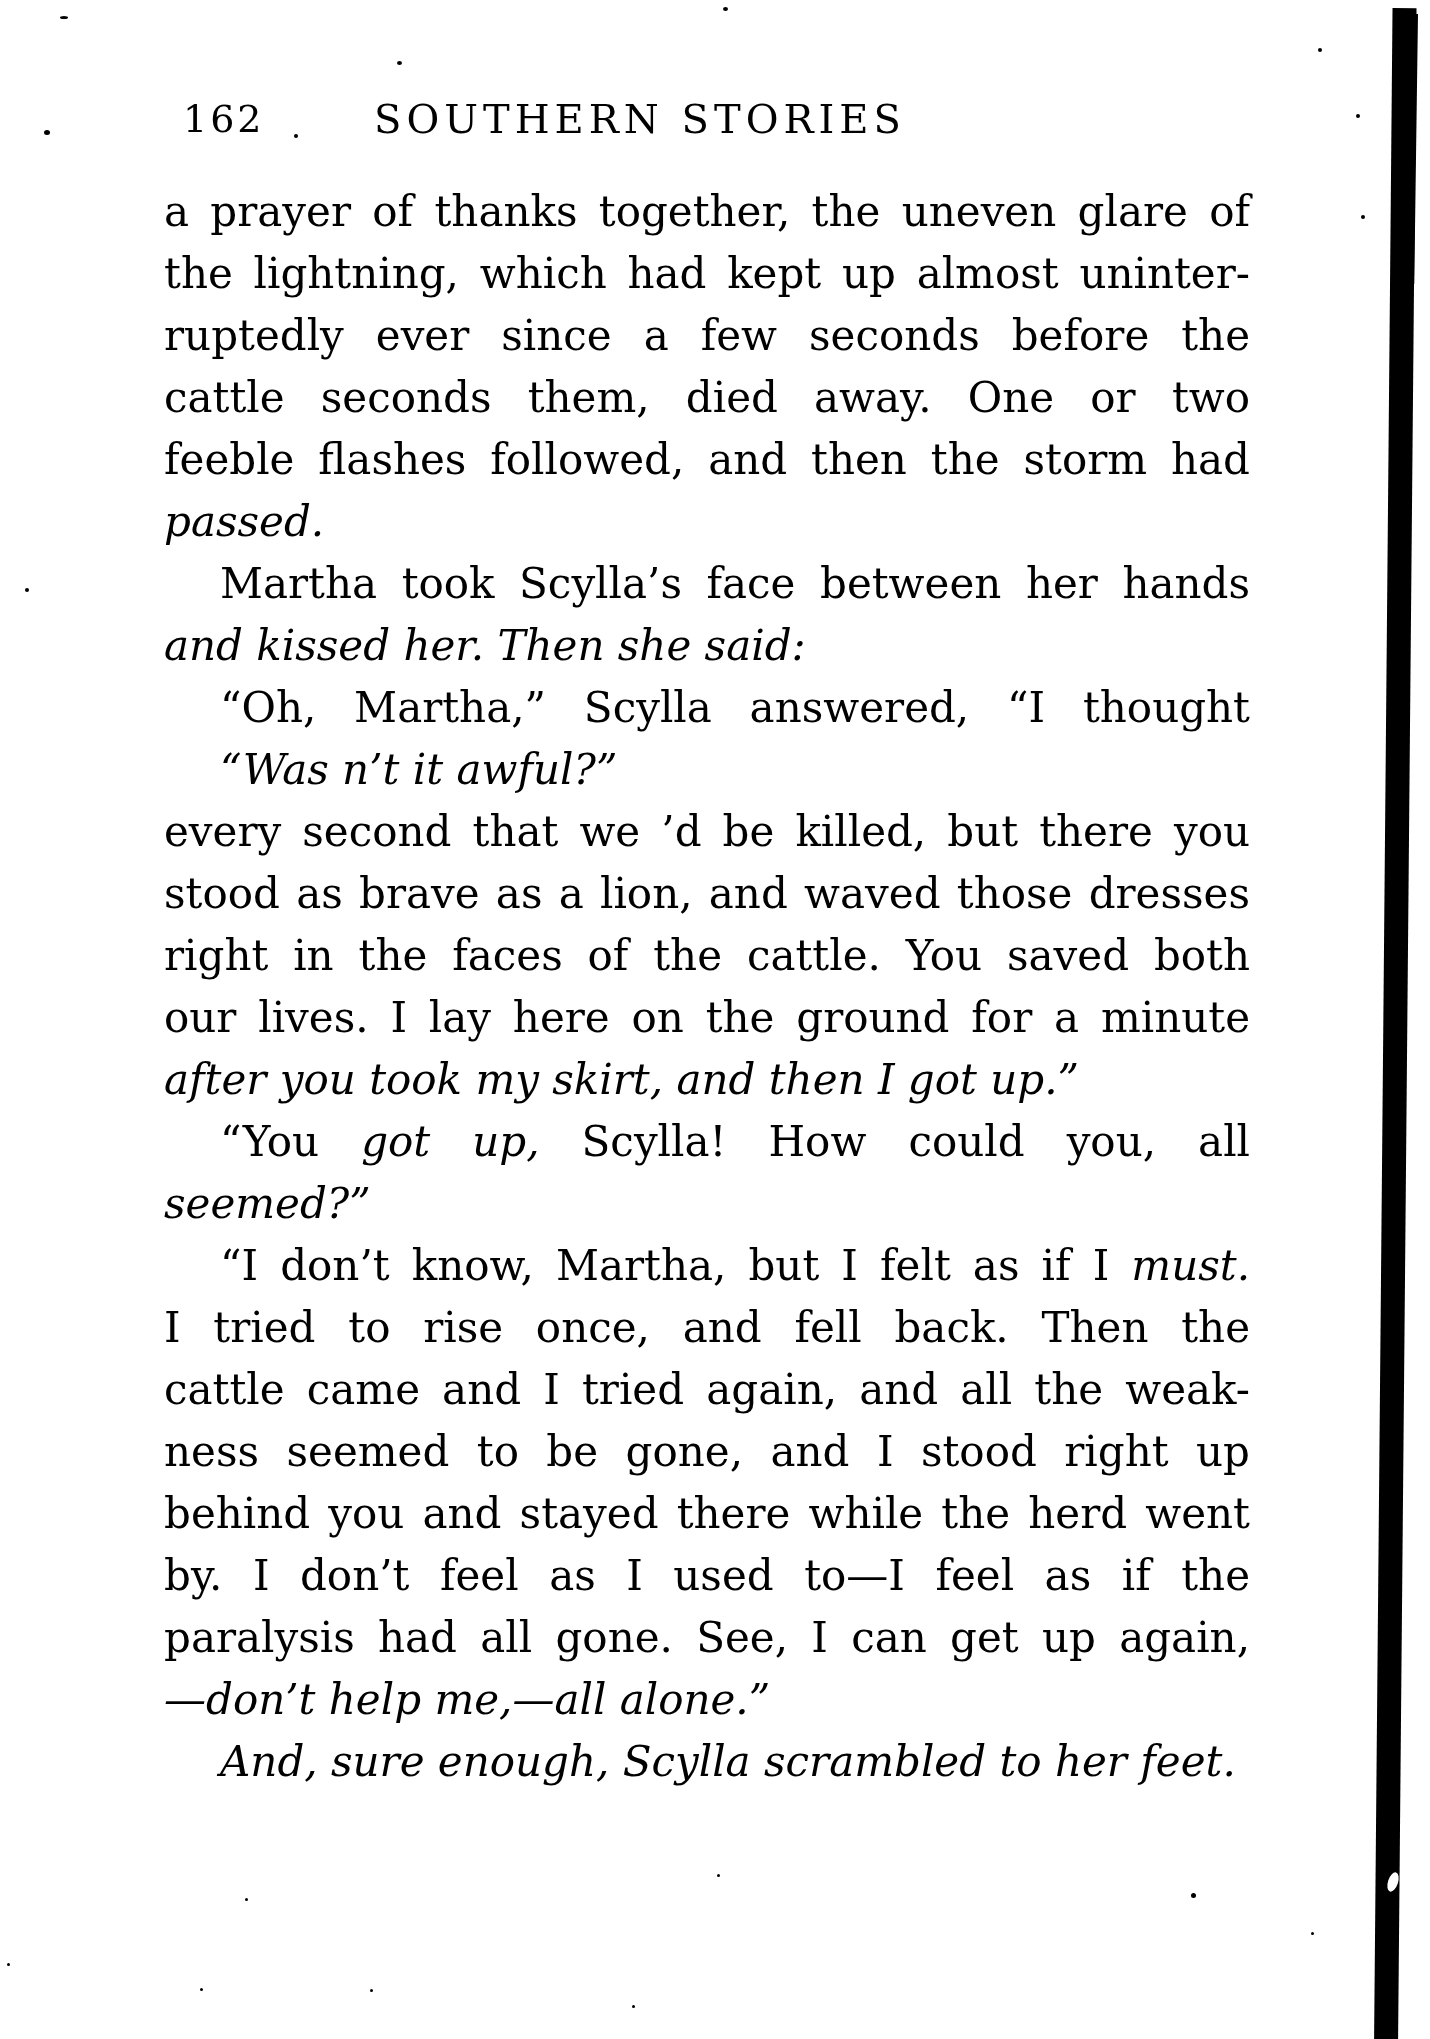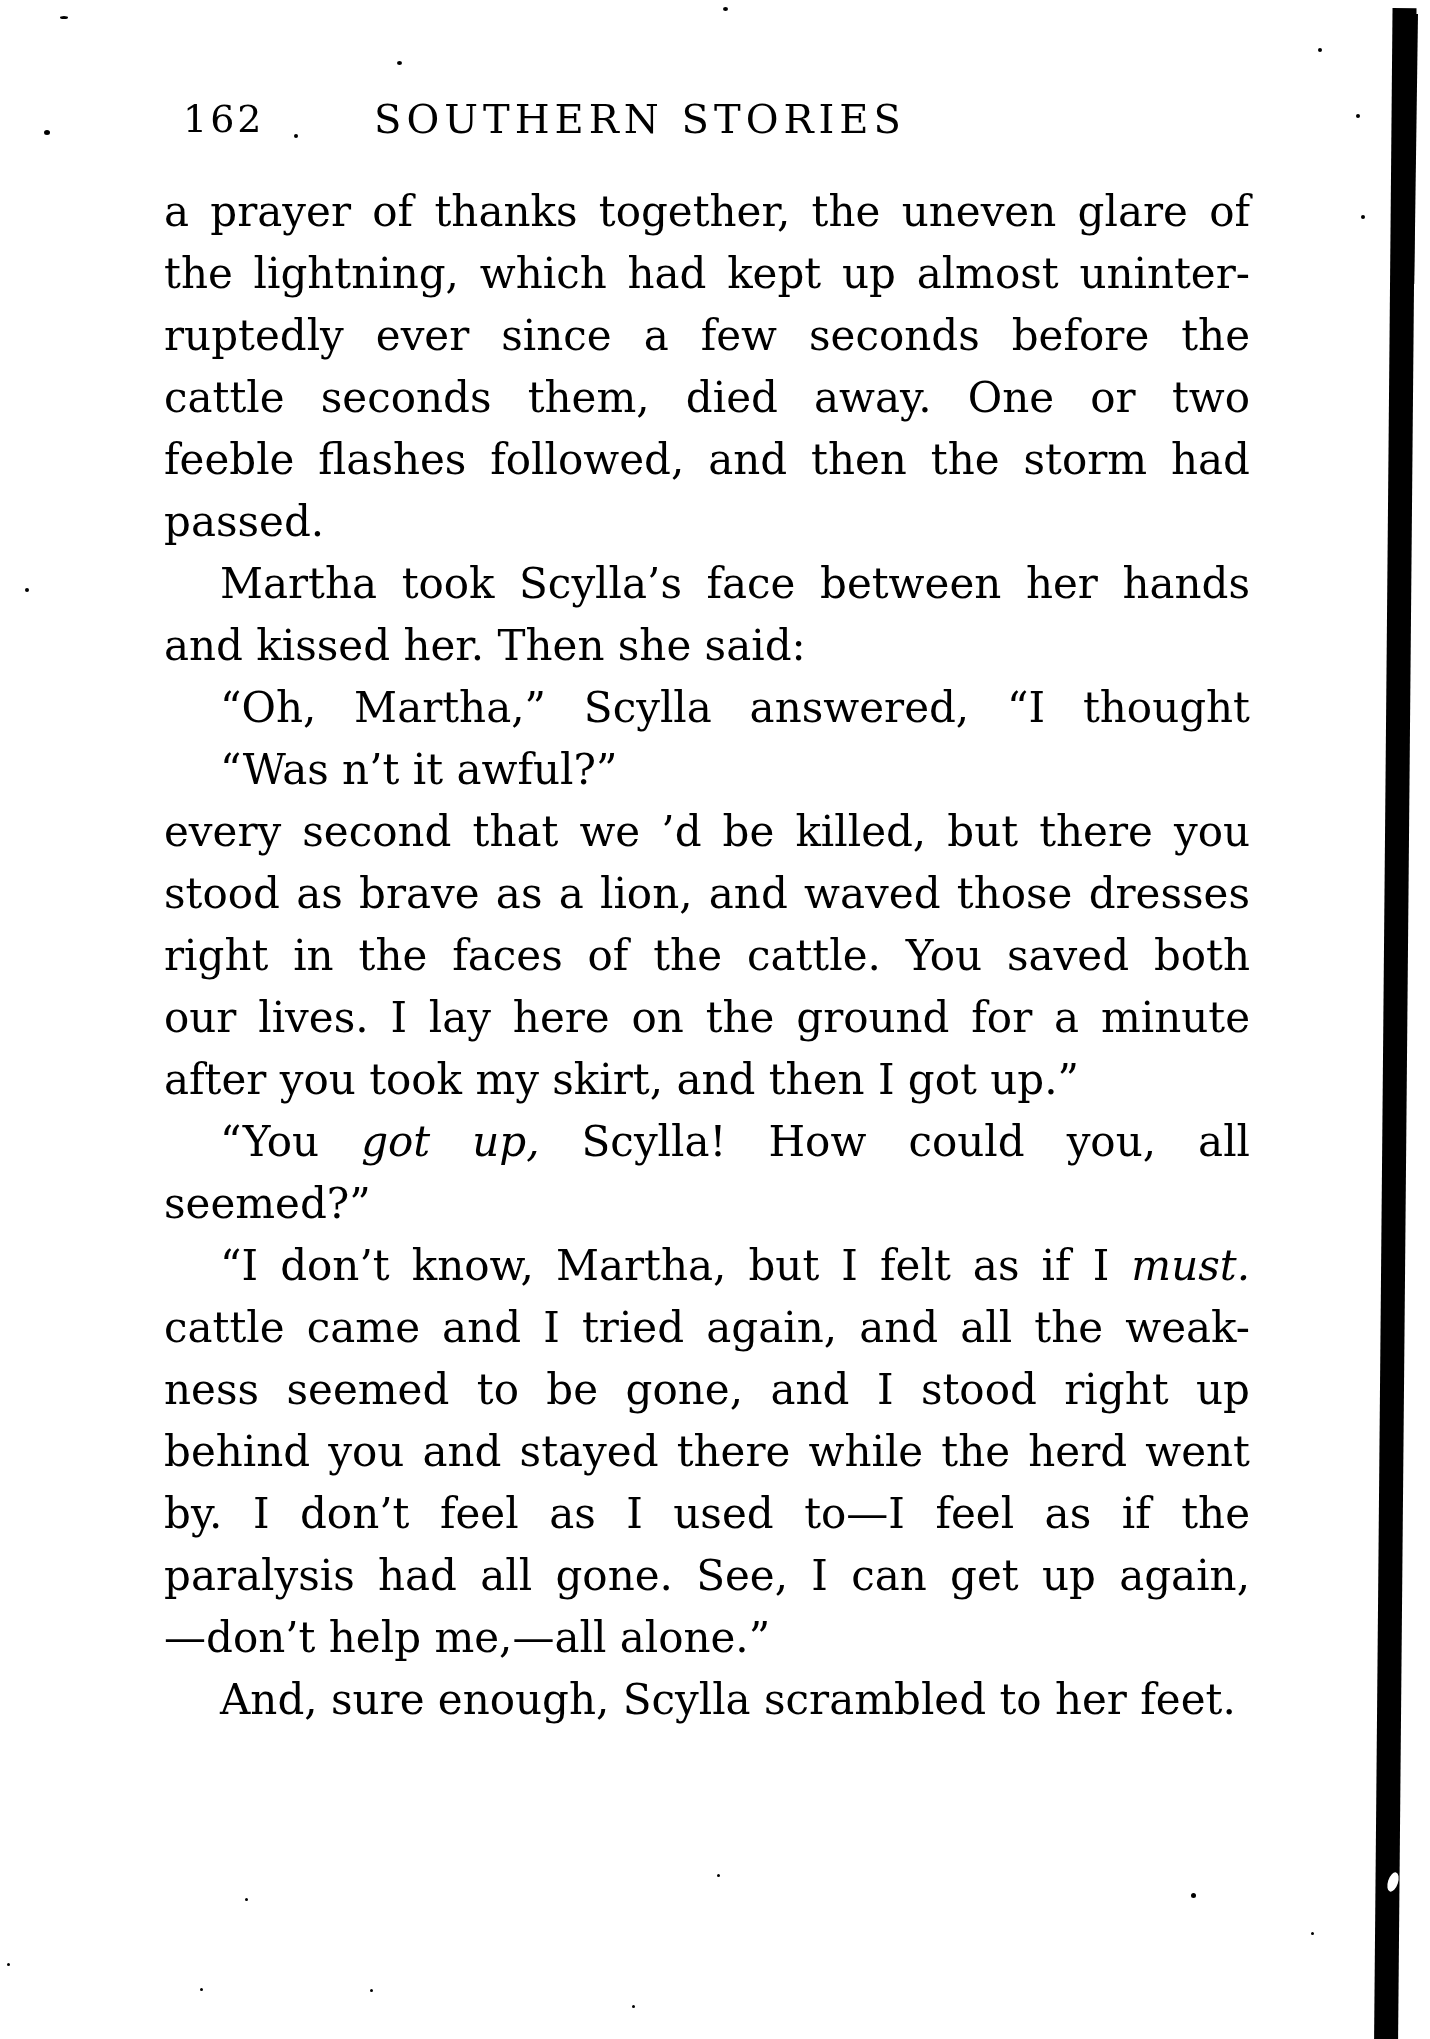--- a/index.html
+++ b/index.html
@@ -35,21 +35,21 @@
     width: 1086px;
   }
   .text-line {
     height: 62px;
     line-height: 62px;
     font-size: 42px;
     text-align: justify;
     text-align-last: justify;
     overflow: visible;
   }
-  .text-line.noj { text-align-last: left; }
+  .text-line.noj { text-align-last: left; font-style: italic; }
   .text-line.ind { padding-left: 56px; }
   .seg-italic { font-style: italic; }
   .scan-band {
     position: absolute;
     left: 1374px; top: 8px;
     width: 24px; height: 2041px;
     background: #000000;
     transform: rotate(0.52deg);
     transform-origin: 0 100%;
   }
@@ -96,20 +96,21 @@
       <div class="text-line ind"><span class="seg">“Oh, Martha,” Scylla answered, “I thought</span></div>
       <div class="text-line noj ind"><span class="seg">“Was n’t it awful?”</span></div>
       <div class="text-line"><span class="seg">every second that we ’d be killed, but there you</span></div>
       <div class="text-line"><span class="seg">stood as brave as a lion, and waved those dresses</span></div>
       <div class="text-line"><span class="seg">right in the faces of the cattle. You saved both</span></div>
       <div class="text-line"><span class="seg">our lives. I lay here on the ground for a minute</span></div>
       <div class="text-line noj"><span class="seg">after you took my skirt, and then I got up.”</span></div>
       <div class="text-line ind"><span class="seg">“You </span><span class="seg-italic">got up,</span><span class="seg"> Scylla! How could you, all</span></div>
       <div class="text-line noj"><span class="seg">seemed?”</span></div>
       <div class="text-line ind"><span class="seg">“I don’t know, Martha, but I felt as if I </span><span class="seg-italic">must.</span></div>
+      <div class="text-line"><span class="seg">I tried to rise once, and fell back. Then the</span></div>
       <div class="text-line"><span class="seg">cattle came and I tried again, and all the weak-</span></div>
       <div class="text-line"><span class="seg">ness seemed to be gone, and I stood right up</span></div>
       <div class="text-line"><span class="seg">behind you and stayed there while the herd went</span></div>
       <div class="text-line"><span class="seg">by. I don’t feel as I used to—I feel as if the</span></div>
       <div class="text-line"><span class="seg">paralysis had all gone. See, I can get up again,</span></div>
       <div class="text-line noj"><span class="seg">—don’t help me,—all alone.”</span></div>
       <div class="text-line noj ind"><span class="seg">And, sure enough, Scylla scrambled to her feet.</span></div>
     </div>
 
   <div class="scan-band"></div>

